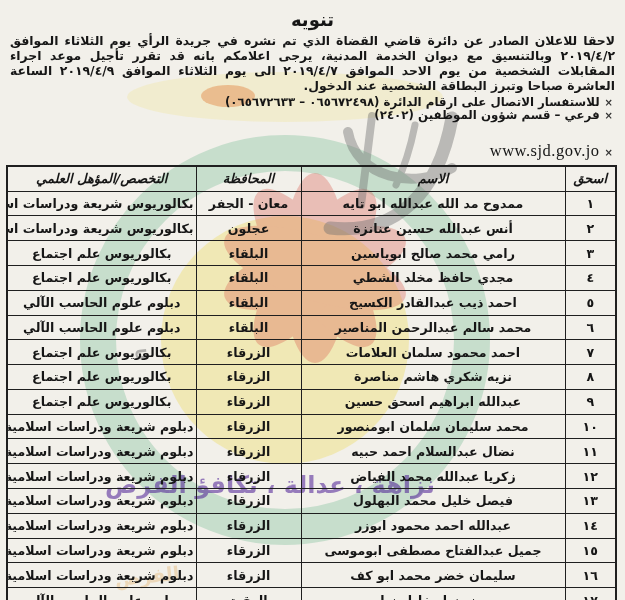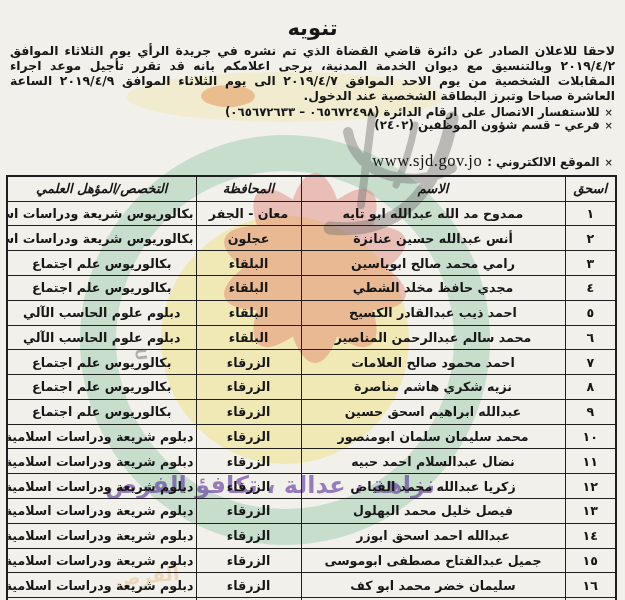--- a/index.html
+++ b/index.html
@@ -15,22 +15,22 @@
     text-align:center; font-size:24px; font-weight:bold;
     letter-spacing:1px; opacity:0.55; direction:rtl; white-space:nowrap;
   }
   .wm-motto-fragment {
     position:absolute; left:92px; top:565px; width:110px;
     text-align:center; font-size:19px; font-weight:bold;
     opacity:0.28; transform:rotate(-6deg); direction:rtl; white-space:nowrap;
   }
   .content { position:relative; z-index:1; }
   .doc-title {
-    text-align:center; font-size:21px; font-weight:bold;
-    padding-top:16px; letter-spacing:0.5px;
+    text-align:center; font-size:18px; font-weight:bold;
+    padding-top:9px; letter-spacing:0.5px;
   }
   .announcement {
     margin:4px 10px 0 10px; font-size:12.4px; font-weight:bold;
     line-height:14.9px; text-align:justify; text-align-last:right;
   }
   .bullets { margin:2px 12px 0 10px; }
   .bullet-line {
     font-size:11.8px; font-weight:bold; line-height:13.8px;
     display:flex; gap:5px; align-items:baseline;
   }
@@ -105,21 +105,20 @@
       <div class="bullet-line">
         <span class="bullet-marker">×</span>
         <span>للاستفسار الاتصال على ارقام الدائرة (٠٦٥٦٧٢٤٩٨ – ٠٦٥٦٧٢٦٣٣)</span>
       </div>
       <div class="bullet-line">
         <span class="bullet-marker">×</span>
         <span>فرعي – قسم شؤون الموظفين (٢٤٠٢)</span>
       </div>
       <div class="bullet-line">
         <span class="bullet-marker">×</span>
-        <span>الموقع الالكتروني :</span>
         <span class="bullet-url">www.sjd.gov.jo</span>
       </div>
     </div>
 
     <table class="roster">
       <colgroup>
         <col style="width:51px">
         <col style="width:264px">
         <col style="width:105px">
         <col style="width:189px">
@@ -164,21 +163,21 @@
     <td class="cell-spec">دبلوم علوم الحاسب الآلي</td>
   </tr>
           <tr>
     <td class="cell-num">٦</td>
     <td class="cell-name">محمد سالم عبدالرحمن المناصير</td>
     <td class="cell-gov">البلقاء</td>
     <td class="cell-spec">دبلوم علوم الحاسب الآلي</td>
   </tr>
           <tr>
     <td class="cell-num">٧</td>
-    <td class="cell-name">احمد محمود صالح العلامات</td>
+    <td class="cell-name">احمد محمود سلمان العلامات</td>
     <td class="cell-gov">الزرقاء</td>
     <td class="cell-spec">بكالوريوس علم اجتماع</td>
   </tr>
           <tr>
     <td class="cell-num">٨</td>
     <td class="cell-name">نزيه شكري هاشم مناصرة</td>
     <td class="cell-gov">الزرقاء</td>
     <td class="cell-spec">بكالوريوس علم اجتماع</td>
   </tr>
           <tr>
@@ -206,21 +205,21 @@
     <td class="cell-spec">دبلوم شريعة ودراسات اسلامية</td>
   </tr>
           <tr>
     <td class="cell-num">١٣</td>
     <td class="cell-name">فيصل خليل محمد البهلول</td>
     <td class="cell-gov">الزرقاء</td>
     <td class="cell-spec">دبلوم شريعة ودراسات اسلامية</td>
   </tr>
           <tr>
     <td class="cell-num">١٤</td>
-    <td class="cell-name">عبدالله احمد اسحق ابوزر</td>
+    <td class="cell-name">عبدالله احمد محمود ابوزر</td>
     <td class="cell-gov">الزرقاء</td>
     <td class="cell-spec">دبلوم شريعة ودراسات اسلامية</td>
   </tr>
           <tr>
     <td class="cell-num">١٥</td>
     <td class="cell-name">جميل عبدالفتاح مصطفى ابوموسى</td>
     <td class="cell-gov">الزرقاء</td>
     <td class="cell-spec">دبلوم شريعة ودراسات اسلامية</td>
   </tr>
           <tr>

